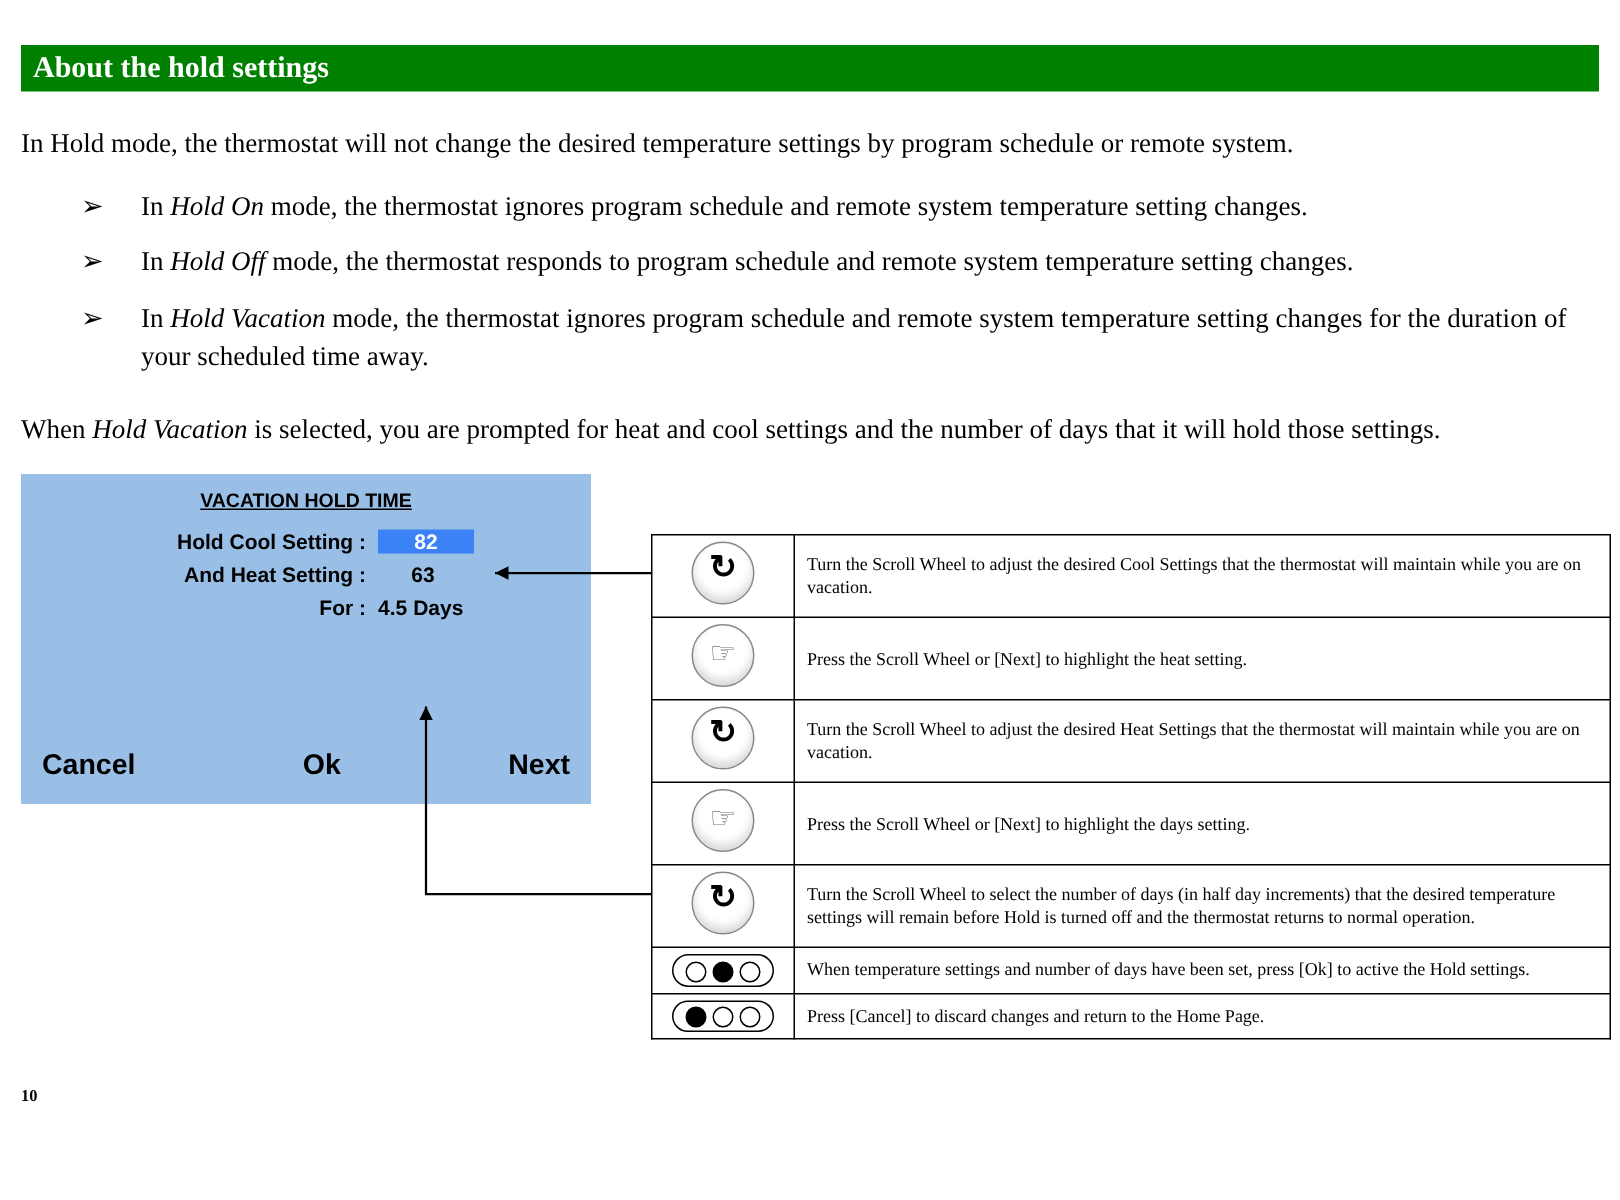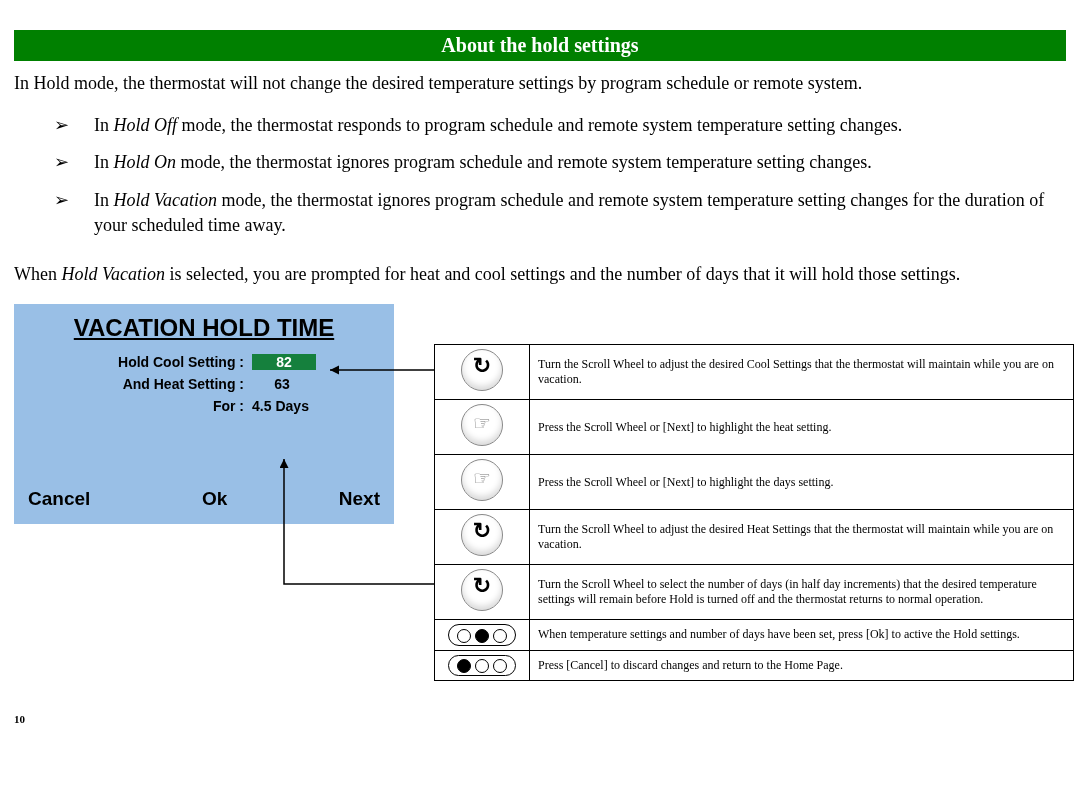--- a/index.html
+++ b/index.html
@@ -13,22 +13,21 @@
   }
   .page {
     padding: 30px 14px 20px 14px;
   }
   .section-bar {
     background: #008000;
     color: #fff;
     font-weight: bold;
     font-size: 20px;
     padding: 4px 8px;
-    margin-bottom: 10px;
-    text-align: center;
+    margin-bottom: 22px;
   }
   .body-text {
     margin: 0 0 18px 0;
     line-height: 1.35;
   }
   ul.arrow-list {
     list-style: none;
     margin: 0 0 24px 0;
     padding: 0 0 0 40px;
   }
@@ -58,21 +57,21 @@
     top: 0;
     width: 380px;
     height: 220px;
     background: #99bfe6;
     font-family: Arial, Helvetica, sans-serif;
     color: #000;
   }
   .lcd .title {
     text-align: center;
     font-weight: bold;
-    font-size: 24px;
+    font-size: 13px;
     padding-top: 10px;
     text-decoration: underline;
   }
   .lcd .rows {
     margin-top: 12px;
     font-weight: bold;
     font-size: 14px;
   }
   .lcd .row {
     display: flex;
@@ -82,21 +81,21 @@
   .lcd .label {
     width: 230px;
     text-align: right;
     padding-right: 8px;
   }
   .lcd .val {
     width: 60px;
     text-align: center;
   }
   .lcd .val.hl {
-    background: #15803d;
+    background: #3b82f6;
     color: #fff;
     display: inline-block;
     padding: 0 2px;
   }
   .lcd .val-unit { margin-left: 4px; text-align: center; }
   .lcd .buttons {
     position: absolute;
     bottom: 14px;
     left: 14px;
     right: 14px;
@@ -187,24 +186,24 @@
 <body>
 
 <div class="page">
 
   <div class="section-bar">About the hold settings</div>
 
   <p class="body-text">In Hold mode, the thermostat will not change the desired temperature settings by program schedule or remote system.</p>
 
   <ul class="arrow-list">
     <li>
-      In <em class="mode">Hold Off</em><span> mode, the thermostat responds to program schedule and remote system temperature setting changes.</span>
+      In <em class="mode">Hold On</em><span> mode, the thermostat ignores program schedule and remote system temperature setting changes.</span>
     </li>
     <li>
-      In <em class="mode">Hold On</em><span> mode, the thermostat ignores program schedule and remote system temperature setting changes.</span>
+      In <em class="mode">Hold Off</em><span> mode, the thermostat responds to program schedule and remote system temperature setting changes.</span>
     </li>
     <li>
       In <em class="mode">Hold Vacation</em><span> mode, the thermostat ignores program schedule and remote system temperature setting changes for the duration of your scheduled time away.</span>
     </li>
   </ul>
 
   <p class="body-text">
     <span>When </span><em class="mode">Hold Vacation</em><span> is selected, you are prompted for heat and cool settings and the number of days that it will hold those settings.</span>
   </p>
 
@@ -237,26 +236,26 @@
       <tbody>
         <tr>
           <td class="icon-cell"><span class="icon-turn"></span></td>
           <td>Turn the Scroll Wheel to adjust the desired Cool Settings that the thermostat will maintain while you are on vacation.</td>
         </tr>
         <tr>
           <td class="icon-cell"><span class="icon-press"></span></td>
           <td>Press the Scroll Wheel or [Next] to highlight the heat setting.</td>
         </tr>
         <tr>
+          <td class="icon-cell"><span class="icon-turn"></span></td>
+          <td>Turn the Scroll Wheel to adjust the desired Heat Settings that the thermostat will maintain while you are on vacation.</td>
+        </tr>
+        <tr>
           <td class="icon-cell"><span class="icon-press"></span></td>
           <td>Press the Scroll Wheel or [Next] to highlight the days setting.</td>
-        </tr>
-        <tr>
-          <td class="icon-cell"><span class="icon-turn"></span></td>
-          <td>Turn the Scroll Wheel to adjust the desired Heat Settings that the thermostat will maintain while you are on vacation.</td>
         </tr>
         <tr>
           <td class="icon-cell"><span class="icon-turn"></span></td>
           <td>Turn the Scroll Wheel to select the number of days (in half day increments) that the desired temperature settings will remain before Hold is turned off and the thermostat returns to normal operation.</td>
         </tr>
         <tr>
           <td class="icon-cell">
             <span class="btn-trio">
               <span class="dot"></span><span class="dot filled"></span><span class="dot"></span>
             </span>

